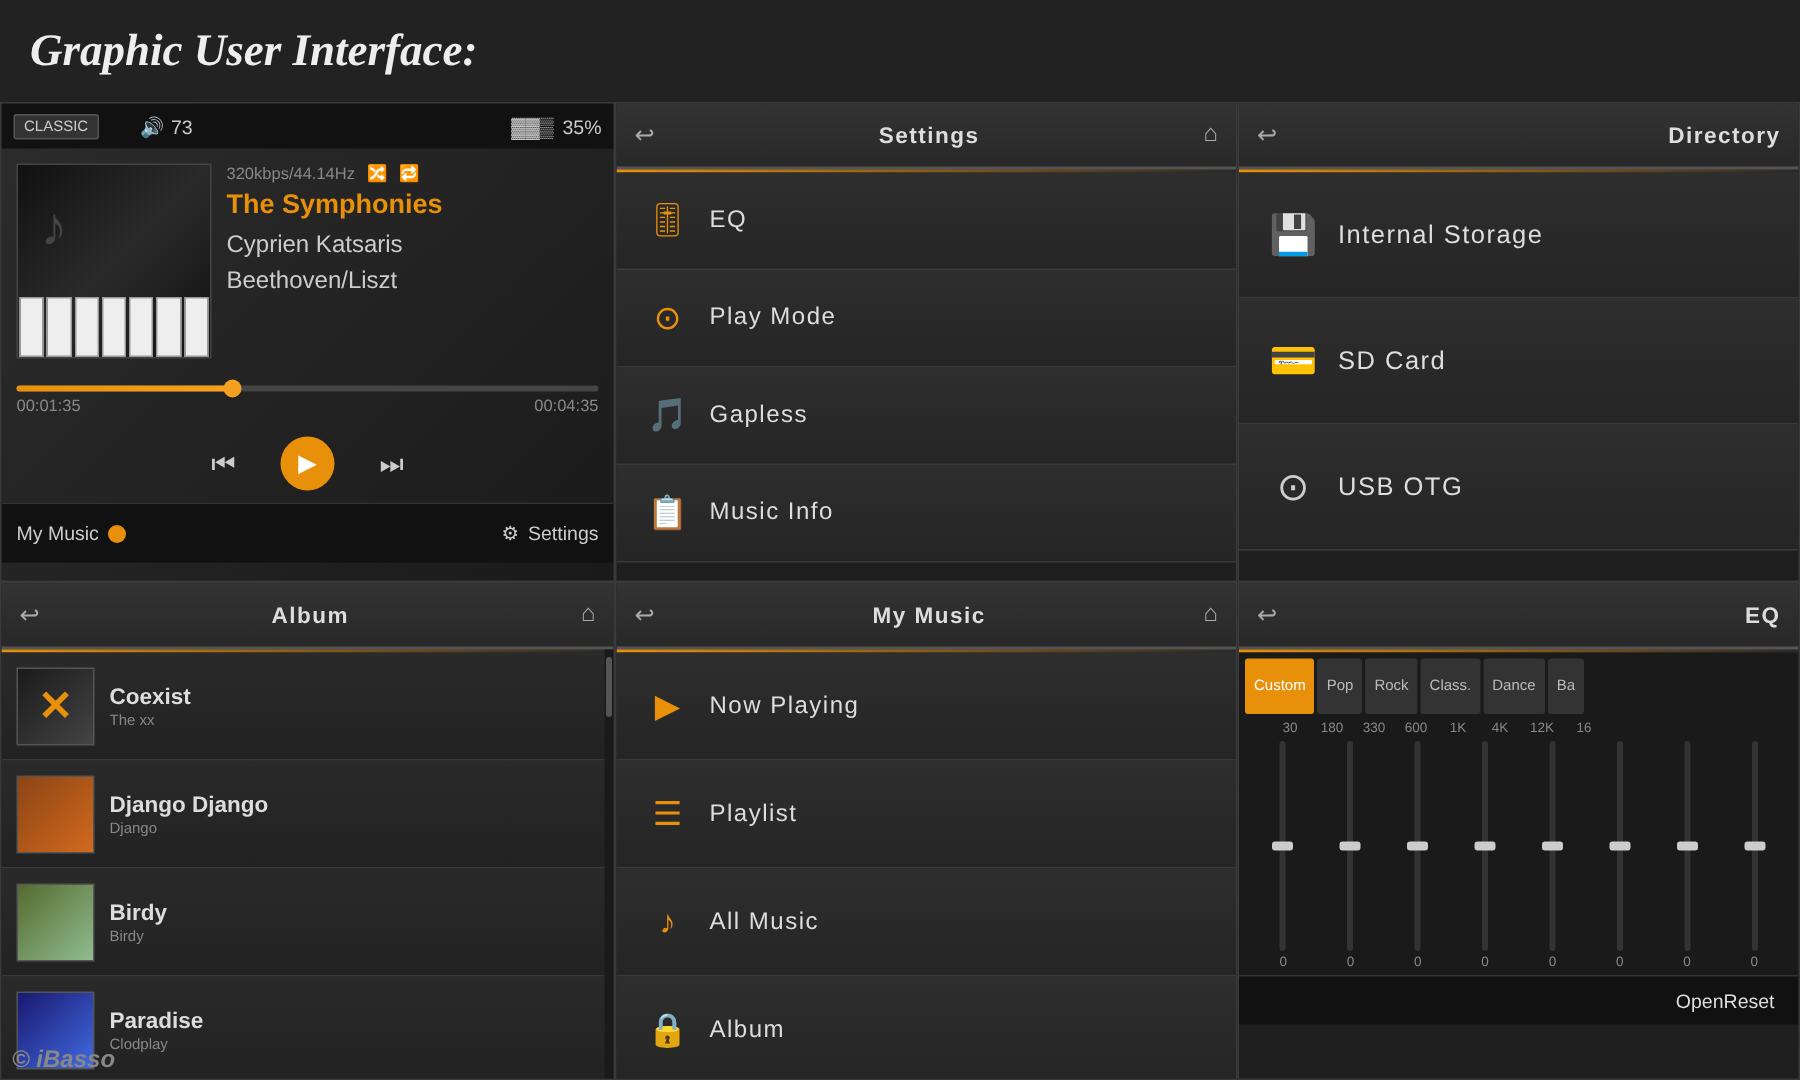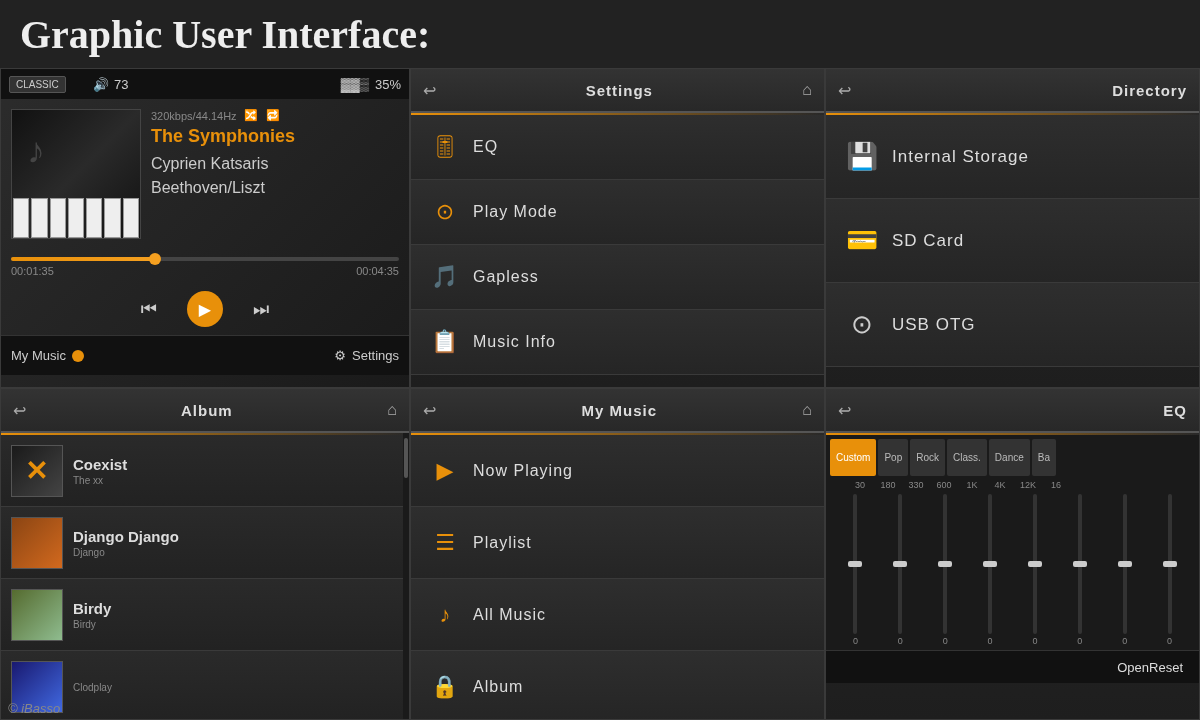--- a/index.html
+++ b/index.html
@@ -17,21 +17,22 @@
       position: absolute;
       top: 0; left: 0;
       width: 1200px;
       height: 68px;
       background: #222;
       display: flex;
       align-items: center;
       padding: 10px 20px;
     }
     #title-area h1 {
-      font-size: 40px;
+      font-size: 30px;
+      font-style: italic;
       font-weight: bold;
       color: #eee;
       font-family: Georgia, serif;
     }
 
     
     #main {
       position: absolute;
       top: 68px;
       left: 0;
@@ -540,22 +541,23 @@
       background: none;
       border: none;
     }
 
     
     #watermark {
       position: absolute;
       bottom: 4px;
       left: 8px;
       color: #888;
-      font-size: 13px;
+      font-size: 16px;
       font-style: italic;
+      font-weight: bold;
     }
 
     
     .orange-line {
       height: 2px;
       background: linear-gradient(90deg, #e8900a, transparent);
     }
 
     
     .music-note {
@@ -726,20 +728,21 @@
     <div class="album-item">
       <div class="album-thumb thumb-birdy"></div>
       <div class="album-item-info">
         <div class="album-item-title">Birdy</div>
         <div class="album-item-artist">Birdy</div>
       </div>
     </div>
     <div class="album-item">
       <div class="album-thumb thumb-paradise"></div>
       <div class="album-item-info">
+        <div class="album-item-title">Paradise</div>
         <div class="album-item-artist">Clodplay</div>
       </div>
     </div>
     <div class="album-scroll">
       <div class="album-scroll-thumb"></div>
     </div>
   </div>
 
   <div id="mymusic-panel" class="panel">
     <div class="panel-header">

